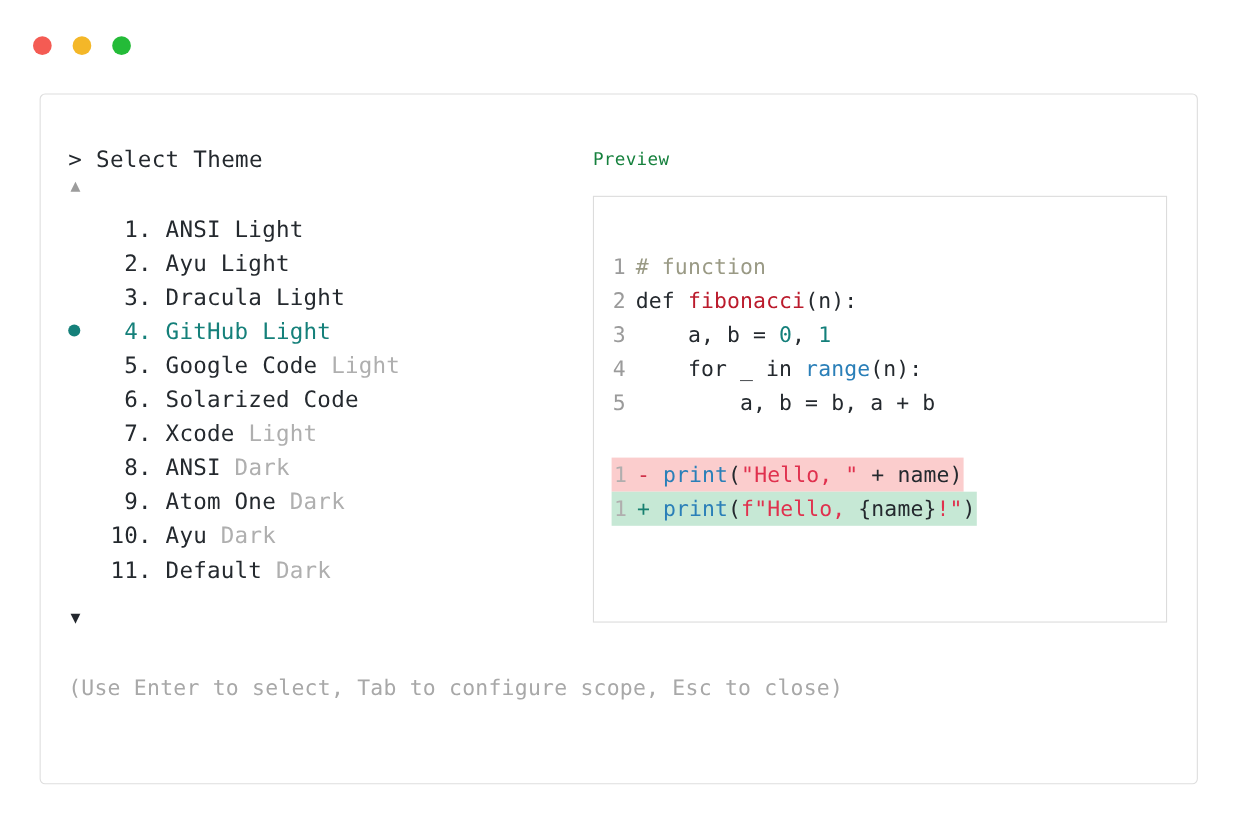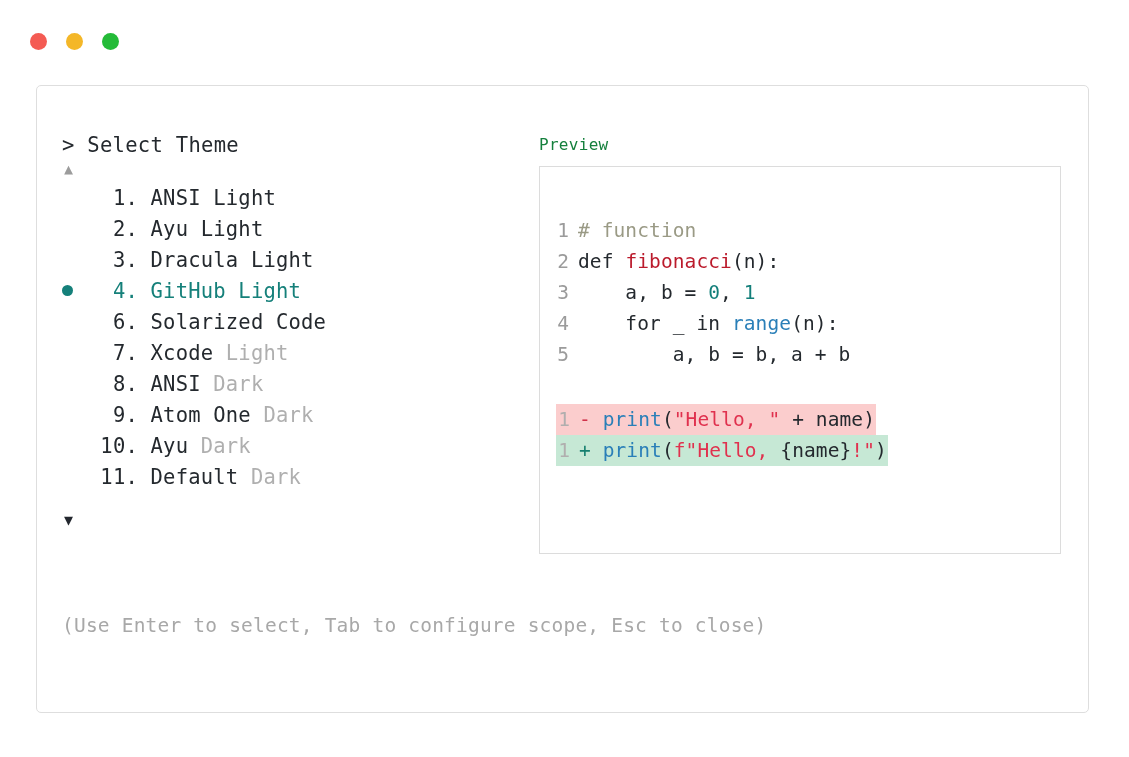--- a/index.html
+++ b/index.html
@@ -68,21 +68,21 @@
     font-size: 15px;
     line-height: 22px;
     height: 22px;
     padding-left: 2px;
     letter-spacing: 0;
   }
   .scroll-arrow.up   { color: #9c9c9c; }
   .scroll-arrow.down { color: #23272e; }
 
   .theme-list {
-    margin-top: 3px;
+    margin-top: 13px;
     list-style: none;
     padding: 0;
   }
   .theme-item {
     position: relative;
     height: 31px;
     line-height: 31px;
     font-size: 20.5px;
     white-space: pre;
     color: #24292e;
@@ -131,21 +131,21 @@
     width: 528px;
   }
   .preview-label {
     font-size: 16px;
     color: #15803d;
     line-height: 26px;
     letter-spacing: 0.3px;
     white-space: pre;
   }
   .preview-panel {
-    margin-top: 8px;
+    margin-top: 20px;
     width: 522px;
     height: 388px;
     box-sizing: border-box;
     border: 1.6px solid #dcdcdc;
     background: #ffffff;
     position: relative;
   }
   .code-area {
     position: absolute;
     left: 16px;
@@ -197,20 +197,21 @@
   <div class="card-body">
 
     <div class="left-col">
       <div class="prompt-line">&gt; Select Theme</div>
       <div class="scroll-arrow up">▲</div>
       <ul class="theme-list" id="theme-list">
           <li class="theme-item"><span class="bullet-cell"></span><span class="idx">1.</span><span class="theme-name"> ANSI Light</span></li>
           <li class="theme-item"><span class="bullet-cell"></span><span class="idx">2.</span><span class="theme-name"> Ayu Light</span></li>
           <li class="theme-item"><span class="bullet-cell"></span><span class="idx">3.</span><span class="theme-name"> Dracula Light</span></li>
           <li class="theme-item selected"><span class="bullet-cell"><span class="bullet"></span></span><span class="idx">4.</span><span class="theme-name"> GitHub Light</span></li>
+          <li class="theme-item"><span class="bullet-cell"></span><span class="idx">5.</span><span class="theme-name"> Google Code</span><span class="variant-dim"> Light</span></li>
           <li class="theme-item"><span class="bullet-cell"></span><span class="idx">6.</span><span class="theme-name"> Solarized Code</span></li>
           <li class="theme-item"><span class="bullet-cell"></span><span class="idx">7.</span><span class="theme-name"> Xcode</span><span class="variant-dim"> Light</span></li>
           <li class="theme-item"><span class="bullet-cell"></span><span class="idx">8.</span><span class="theme-name"> ANSI</span><span class="variant-dim"> Dark</span></li>
           <li class="theme-item"><span class="bullet-cell"></span><span class="idx">9.</span><span class="theme-name"> Atom One</span><span class="variant-dim"> Dark</span></li>
           <li class="theme-item"><span class="bullet-cell"></span><span class="idx">10.</span><span class="theme-name"> Ayu</span><span class="variant-dim"> Dark</span></li>
           <li class="theme-item"><span class="bullet-cell"></span><span class="idx">11.</span><span class="theme-name"> Default</span><span class="variant-dim"> Dark</span></li>
         </ul>
       <div class="scroll-arrow down">▼</div>
     </div>
 

